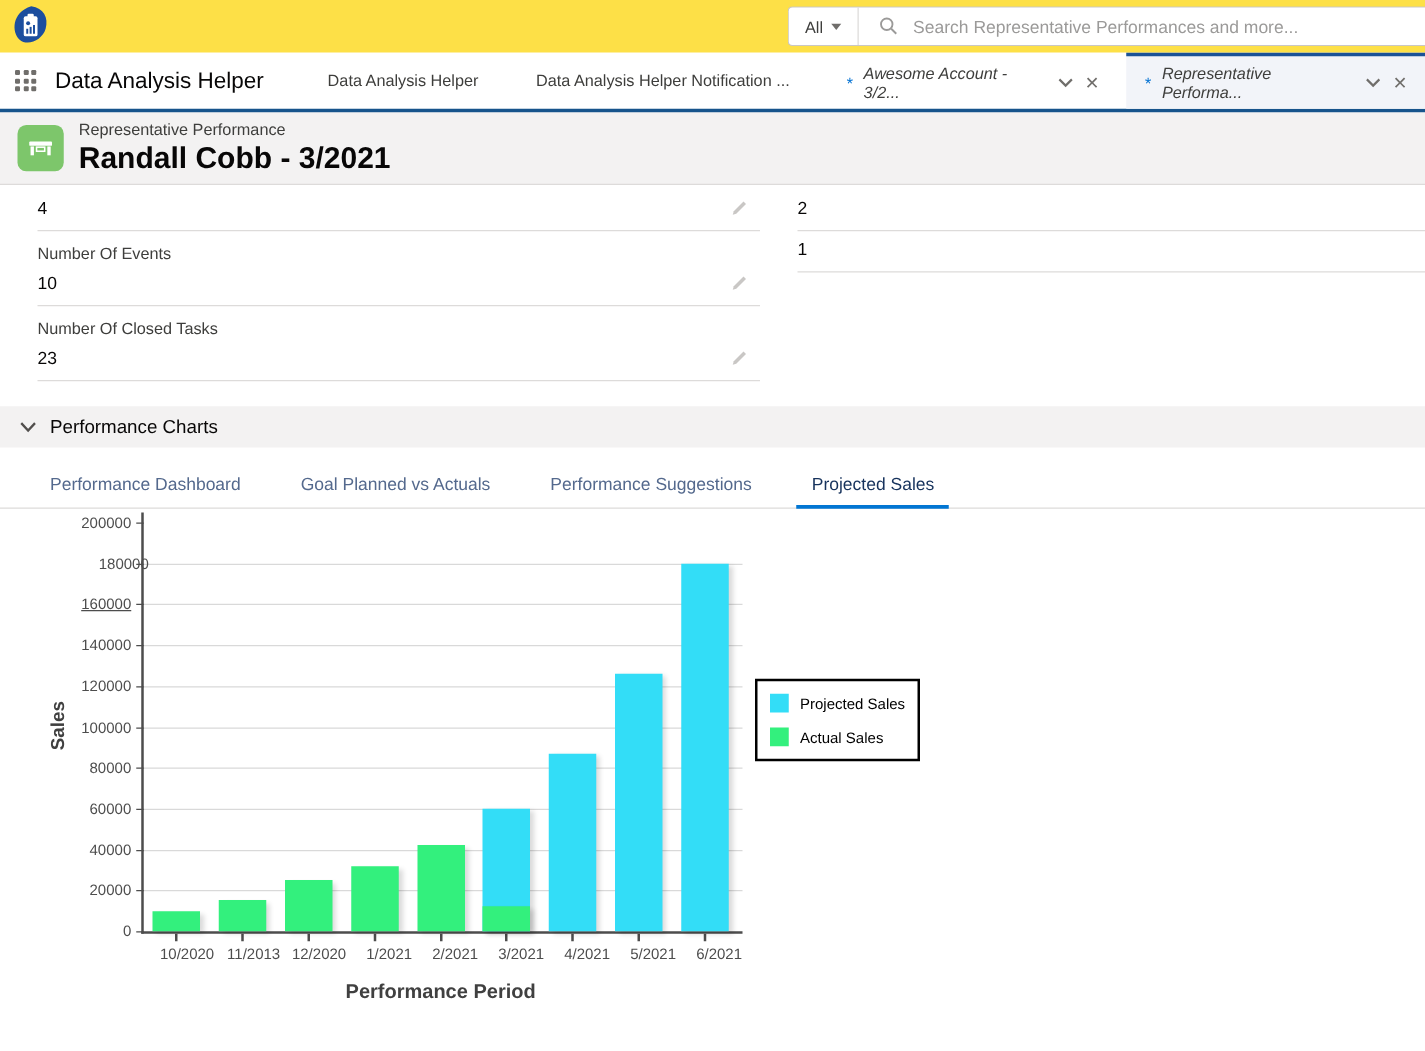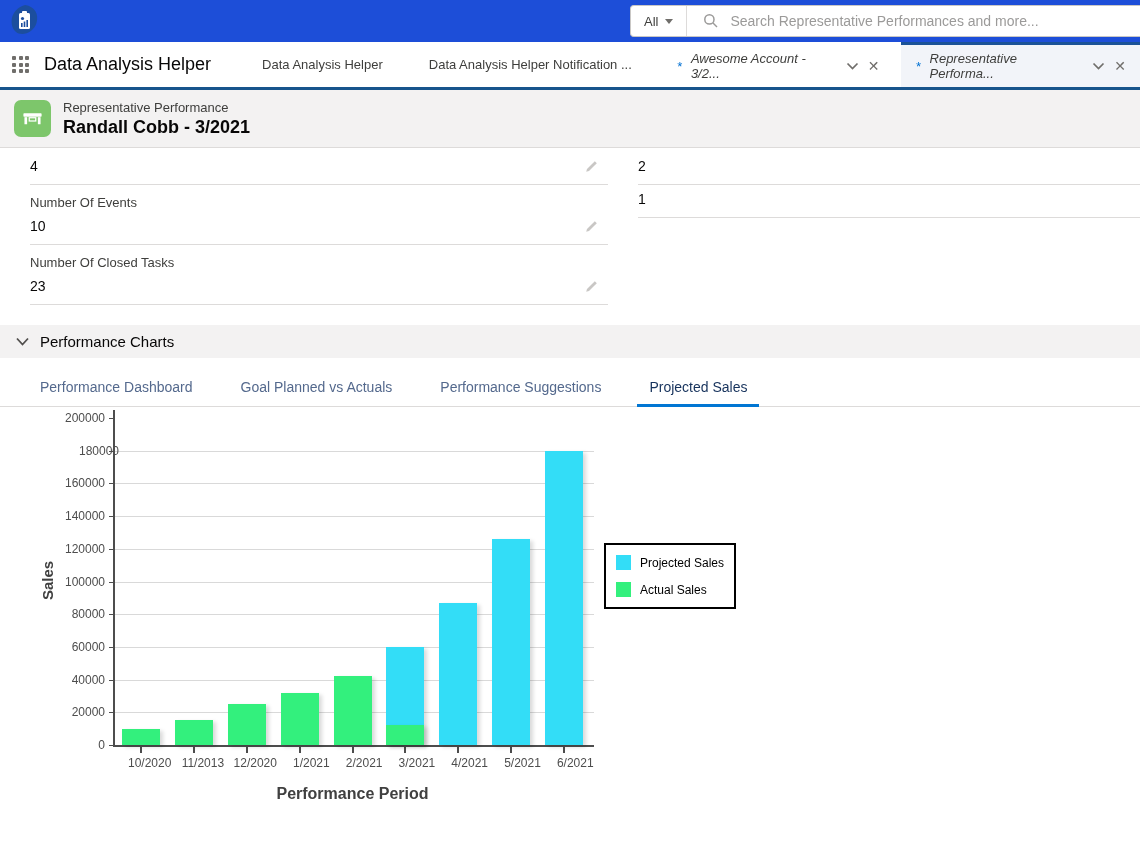--- a/index.html
+++ b/index.html
@@ -3,21 +3,21 @@
 <meta charset="utf-8">
 <style>
   * { box-sizing: border-box; }
   html,body { margin:0; padding:0; }
   body {
     width:1140px; height:841px; overflow:hidden; position:relative;
     background:#fff; font-family:"Liberation Sans", sans-serif; color:#080707;
   }
 
   
-  .global-header { position:relative; height:42px; background:#1d4ed8; }
+  .global-header { position:relative; height:42px; background:#fde047; }
   .app-logo { position:absolute; left:8px; top:4px; width:33px; height:34px; }
   .search-wrap {
     position:absolute; left:630px; top:5px; right:0; height:32px;
     border:1px solid #c9c7c5; border-right:none; border-radius:4px 0 0 4px;
     display:flex; align-items:center; background:#fff;
   }
   .search-scope { display:flex; align-items:center; gap:7px; padding:0 13px; height:100%;
     border-right:1px solid #dddbda; font-size:13px; color:#3e3e3c; cursor:pointer; }
   .scope-caret { width:0; height:0; border-left:4px solid transparent; border-right:4px solid transparent;
     border-top:5px solid #706e6b; }
@@ -38,21 +38,21 @@
   .tab-icon { display:flex; align-items:center; }
   .close-x { font-style:normal; font-size:14px; color:#706e6b; line-height:1; }
   .console-line { height:3px; background:#17548c; }
 
   
   .record-header { background:#f3f2f2; border-bottom:1px solid #dddbda; height:58px;
     display:flex; align-items:center; gap:12px; padding-left:14px; }
   .record-icon { width:37px; height:37px; background:#7dc66b; border-radius:7px;
     display:flex; align-items:center; justify-content:center; flex:0 0 auto; }
   .record-obj { font-size:13px; color:#3e3e3c; }
-  .record-title { font-size:18px; font-weight:bold; color:#080707; margin-top:2px; }
+  .record-title { font-size:24px; font-weight:bold; color:#080707; margin-top:2px; }
 
   
   .fields { display:grid; grid-template-columns:578px auto; column-gap:30px; padding:4px 0 0 30px; }
   .field { border-bottom:1px solid #dddbda; position:relative; padding:3px 0 7px; }
   .flabel { font-size:13px; color:#3e3e3c; padding:7px 0 5px; }
   .fvalue { font-size:14px; color:#080707; padding:3px 0 3px; }
   .pencil-btn { position:absolute; right:10px; bottom:7px; background:none; border:none; padding:0; cursor:pointer; }
   .field.empty { border-bottom:none; height:46px; }
 
   
@@ -241,21 +241,21 @@
     <div class="ytick-mark" style="left: 74px; top: 174.5px;"></div>
     <div class="ytick-label" style="left: 10px; top: 167.5px;">100000</div>
     <div class="gridline" style="left: 80px; top: 141.8px; width: 479px;"></div>
     <div class="ytick-mark" style="left: 74px; top: 141.8px;"></div>
     <div class="ytick-label" style="left: 10px; top: 134.8px;">120000</div>
     <div class="gridline" style="left: 80px; top: 109.1px; width: 479px;"></div>
     <div class="ytick-mark" style="left: 74px; top: 109.1px;"></div>
     <div class="ytick-label" style="left: 10px; top: 102.1px;">140000</div>
     <div class="gridline" style="left: 80px; top: 76.4px; width: 479px;"></div>
     <div class="ytick-mark" style="left: 74px; top: 76.4px;"></div>
-    <div class="ytick-label" style="left: 10px; top: 69.4px;">160000</div>
+    <div class="ytick-label" style="left: 10px; top: 69.4px; text-decoration: underline;">160000</div>
     <div class="gridline" style="left: 80px; top: 43.7px; width: 479px;"></div>
     <div class="ytick-mark" style="left: 74px; top: 43.7px;"></div>
     <div class="ytick-label" style="left: 24px; top: 36.7px;">180000</div>
     <div class="ytick-mark" style="left: 74px; top: 11px;"></div>
     <div class="ytick-label" style="left: 10px; top: 4px;">200000</div>
     <div class="axis-y" style="left: 78px; top: 3px; height: 337px;"></div>
     <div class="axis-x" style="left: 78px; top: 338px; width: 481px;"></div>
     <div class="xtick-mark" style="left: 105.389px; top: 340px;"></div>
     <div class="xtick-label" style="left: 76.3889px; top: 349px;">10/2020</div>
     <div class="xtick-mark" style="left: 158.167px; top: 340px;"></div>

